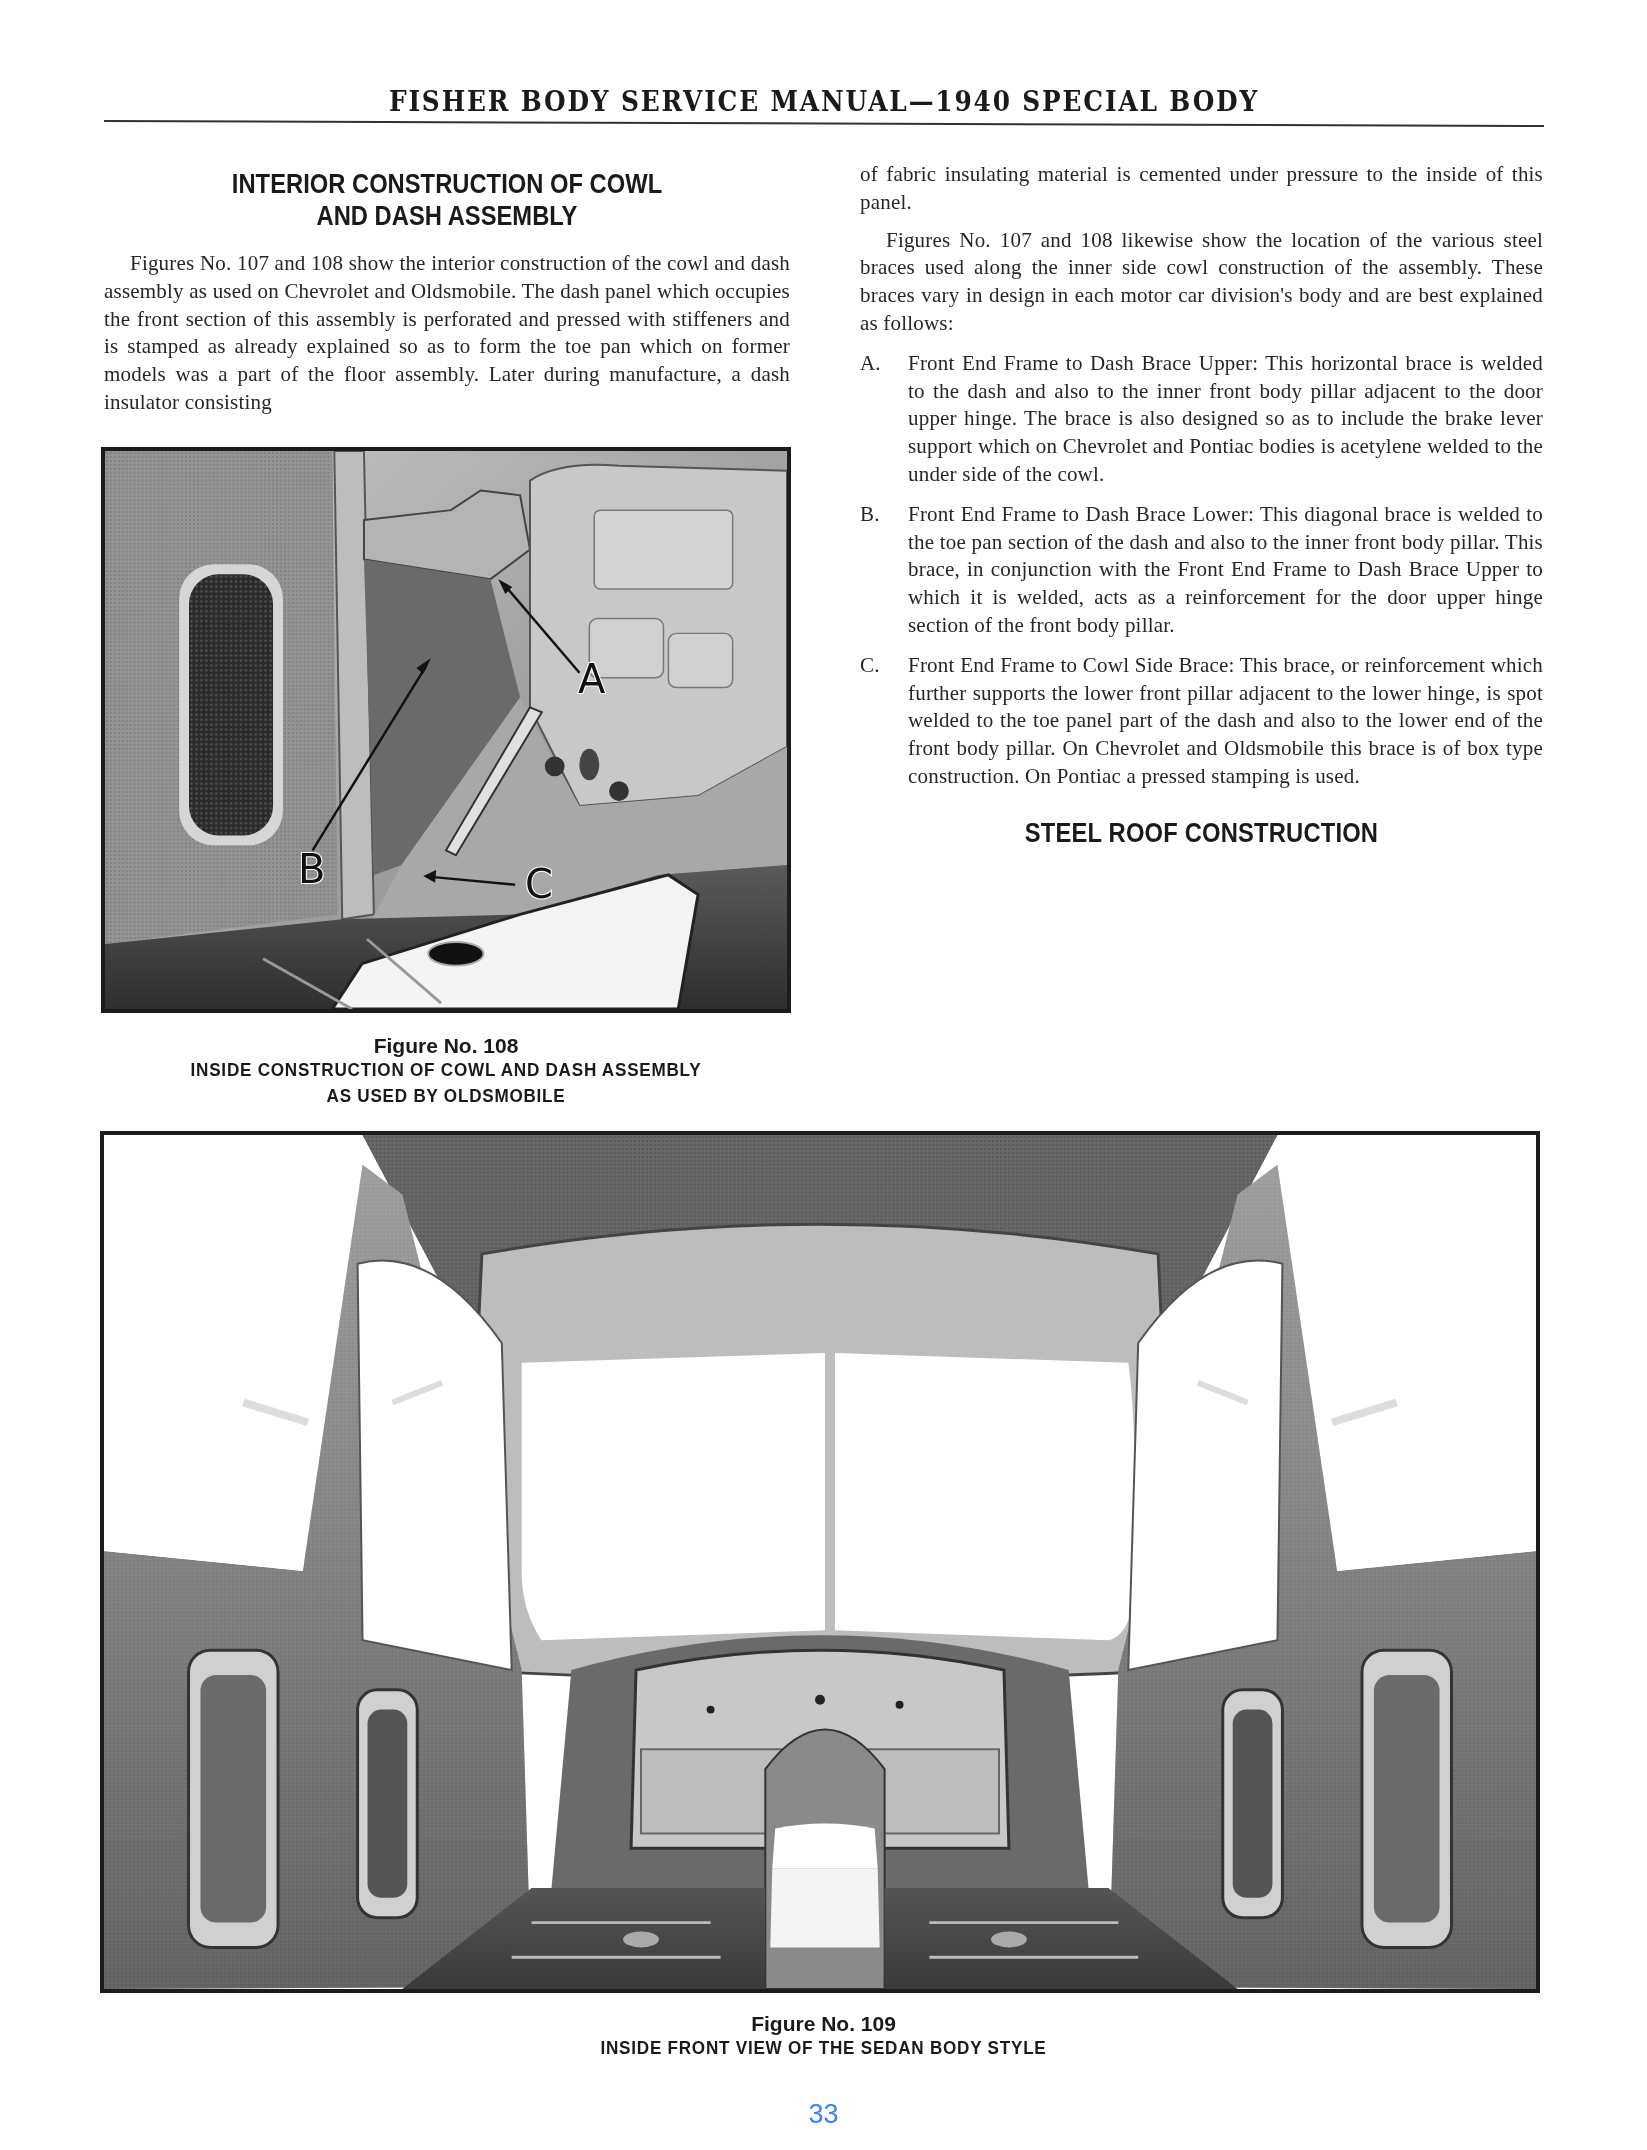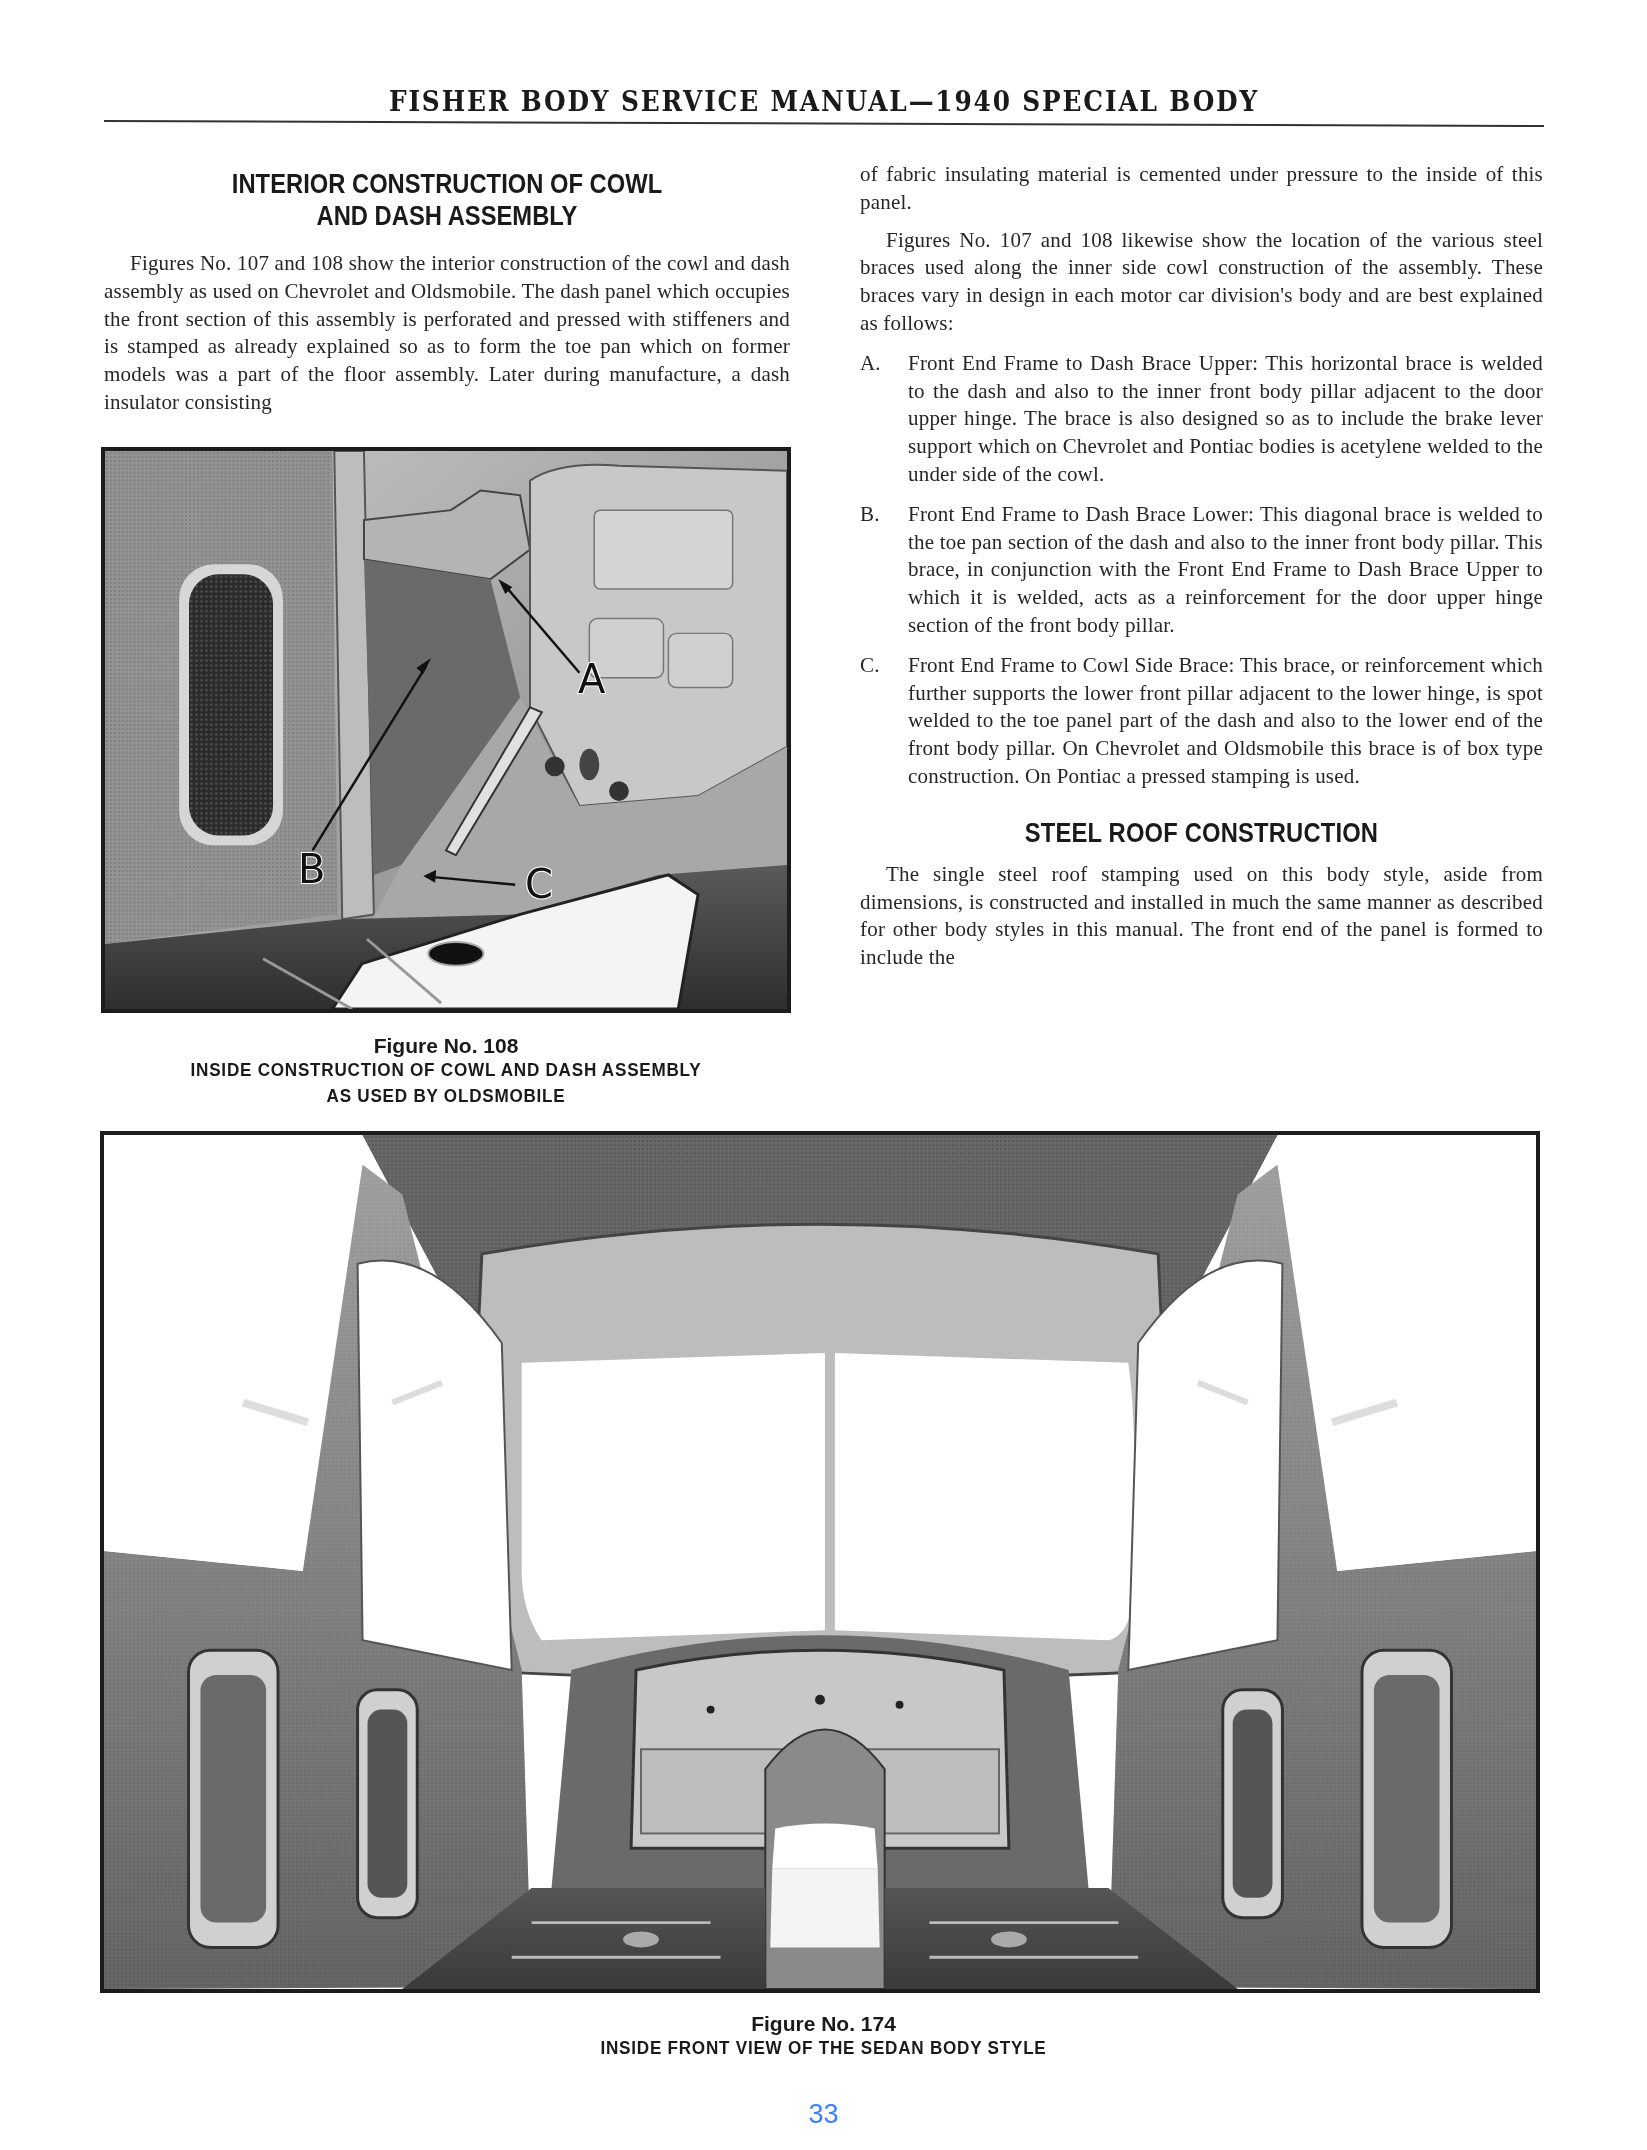--- a/index.html
+++ b/index.html
@@ -208,21 +208,20 @@
   <div class="list-item">
     <span class="marker">B.</span>
     <span class="text">Front End Frame to Dash Brace Lower: This diagonal brace is welded to the toe pan section of the dash and also to the inner front body pillar. This brace, in conjunction with the Front End Frame to Dash Brace Upper to which it is welded, acts as a reinforcement for the door upper hinge section of the front body pillar.</span>
   </div>
   <div class="list-item">
     <span class="marker">C.</span>
     <span class="text">Front End Frame to Cowl Side Brace: This brace, or reinforcement which further supports the lower front pillar adjacent to the lower hinge, is spot welded to the toe panel part of the dash and also to the lower end of the front body pillar. On Chevrolet and Oldsmobile this brace is of box type construction. On Pontiac a pressed stamping is used.</span>
   </div>
 
   <div class="section-heading" style="margin-top:26px;">STEEL ROOF CONSTRUCTION</div>
-  <p class="indent" style="margin-top:12px;">The single steel roof stamping used on this body style, aside from dimensions, is constructed and installed in much the same manner as described for other body styles in this manual. The front end of the panel is formed to include the</p>
 </div>
 
 <div class="abs figure" style="left:100px; top:1131px; width:1440px; height:862px;">
   <svg viewBox="0 0 1440 862" preserveAspectRatio="none">
     <defs>
       <pattern id="ht2" width="4" height="4" patternUnits="userSpaceOnUse">
         <rect width="4" height="4" fill="#7c7c7c"></rect>
         <circle cx="2" cy="2" r="1.1" fill="#5a5a5a"></circle>
       </pattern>
       <linearGradient id="wall" x1="0" y1="0" x2="0" y2="1">
@@ -320,17 +319,17 @@
     <line x1="430" y1="795" x2="610" y2="795" stroke="#bbb" stroke-width="3"></line>
     <line x1="410" y1="830" x2="620" y2="830" stroke="#bbb" stroke-width="3"></line>
     <line x1="830" y1="795" x2="1020" y2="795" stroke="#bbb" stroke-width="3"></line>
     <line x1="830" y1="830" x2="1040" y2="830" stroke="#bbb" stroke-width="3"></line>
     <ellipse cx="540" cy="812" rx="18" ry="8" fill="#aaa"></ellipse>
     <ellipse cx="910" cy="812" rx="18" ry="8" fill="#aaa"></ellipse>
   </svg>
 </div>
 
 <div class="abs caption" style="left:0; top:2012px; width:1647px;">
-  <div class="fig-no">Figure No. 174</div>
+  <div class="fig-no">Figure No. 109</div>
   <div class="fig-title">INSIDE FRONT VIEW OF THE SEDAN BODY STYLE</div>
 </div>
 
 <div class="abs page-number">33</div>
 
 </body></html>

